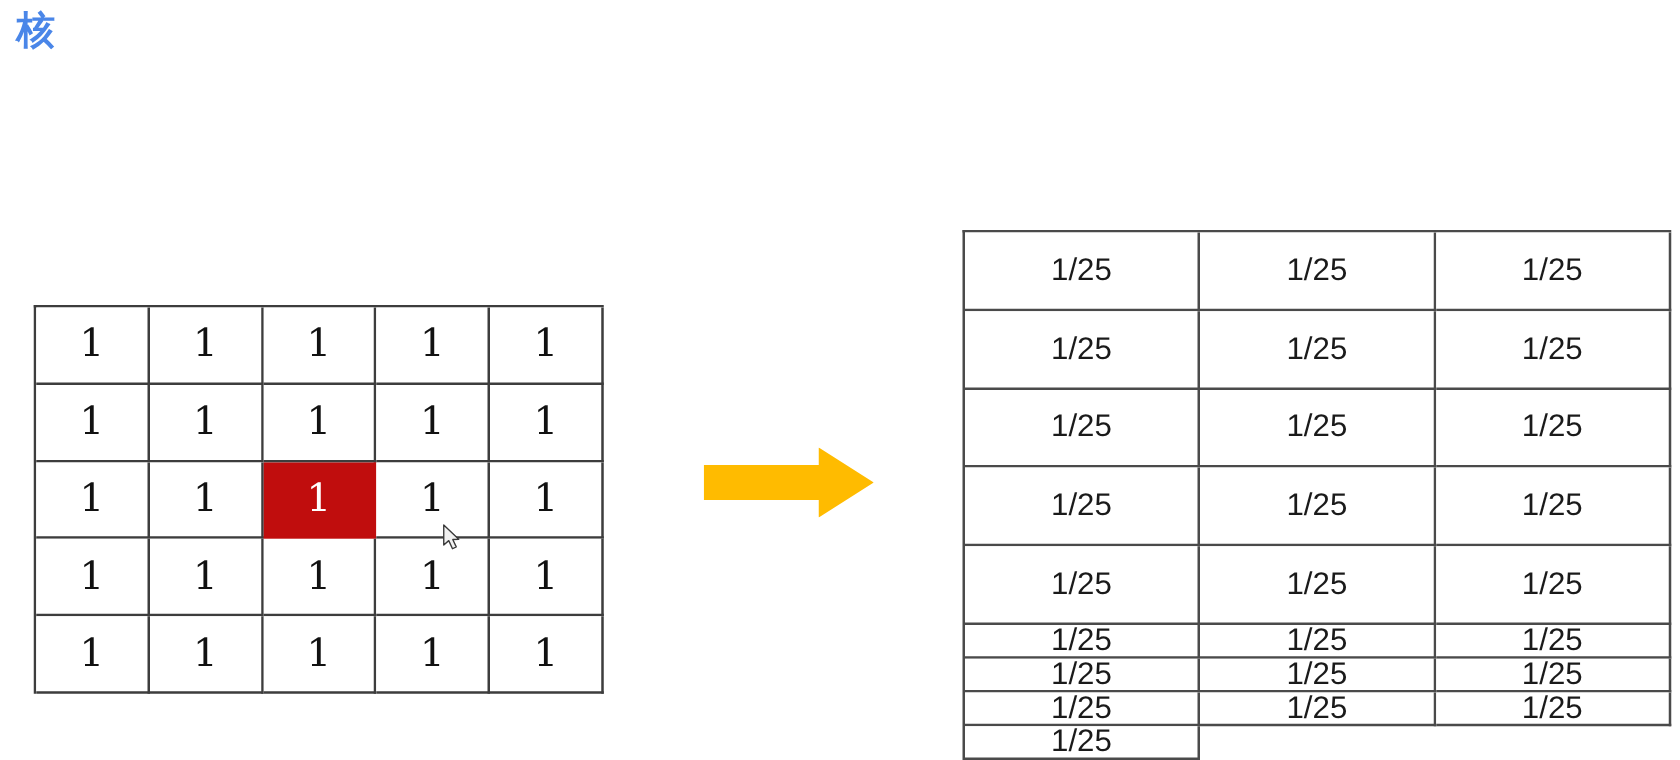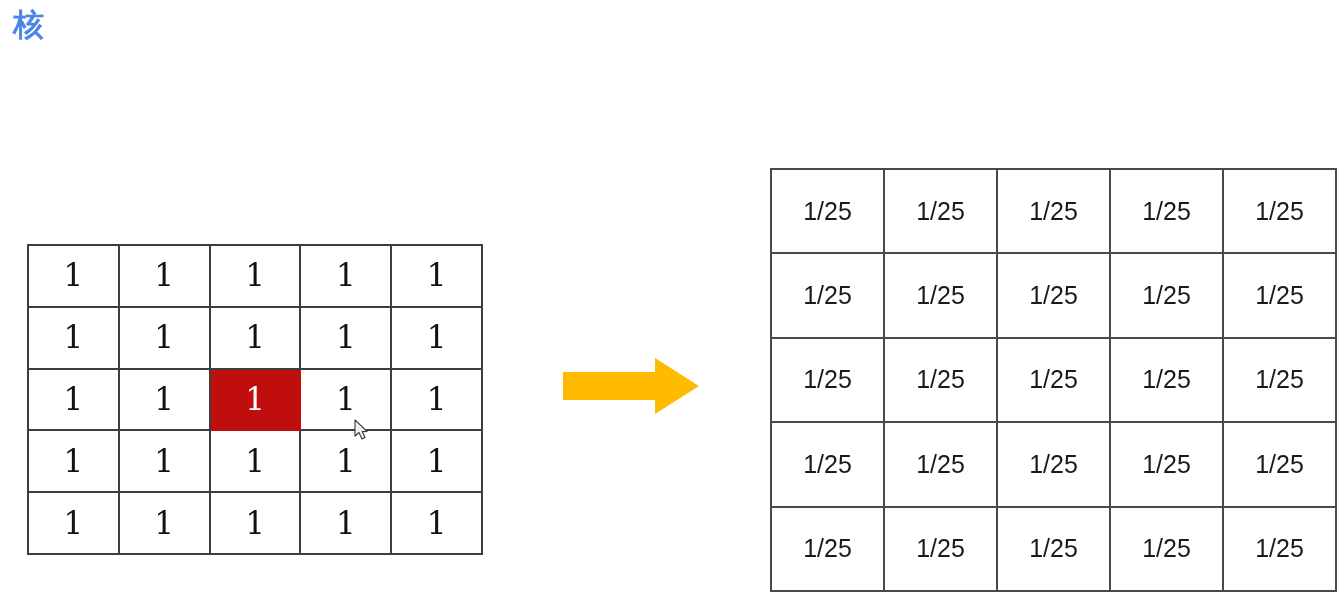--- a/index.html
+++ b/index.html
@@ -69,25 +69,25 @@
     left: 563px;
     top: 358px;
     width: 136px;
     height: 56px;
   }
 
   
   #kernel-table {
     position: absolute;
     left: 770px;
-    top: 168px;
+    top: 184px;
     width: 567px;
     height: 424px;
     display: grid;
-    grid-template-columns: repeat(5, 1fr);
+    grid-template-columns: repeat(3, 1fr);
     grid-template-rows: repeat(5, 1fr);
     border-top: 2px solid #4a4a4a;
     border-left: 2px solid #4a4a4a;
     box-sizing: border-box;
   }
   #kernel-table .cell {
     border-right: 2px solid #4a4a4a;
     border-bottom: 2px solid #4a4a4a;
     box-sizing: border-box;
     display: flex;

